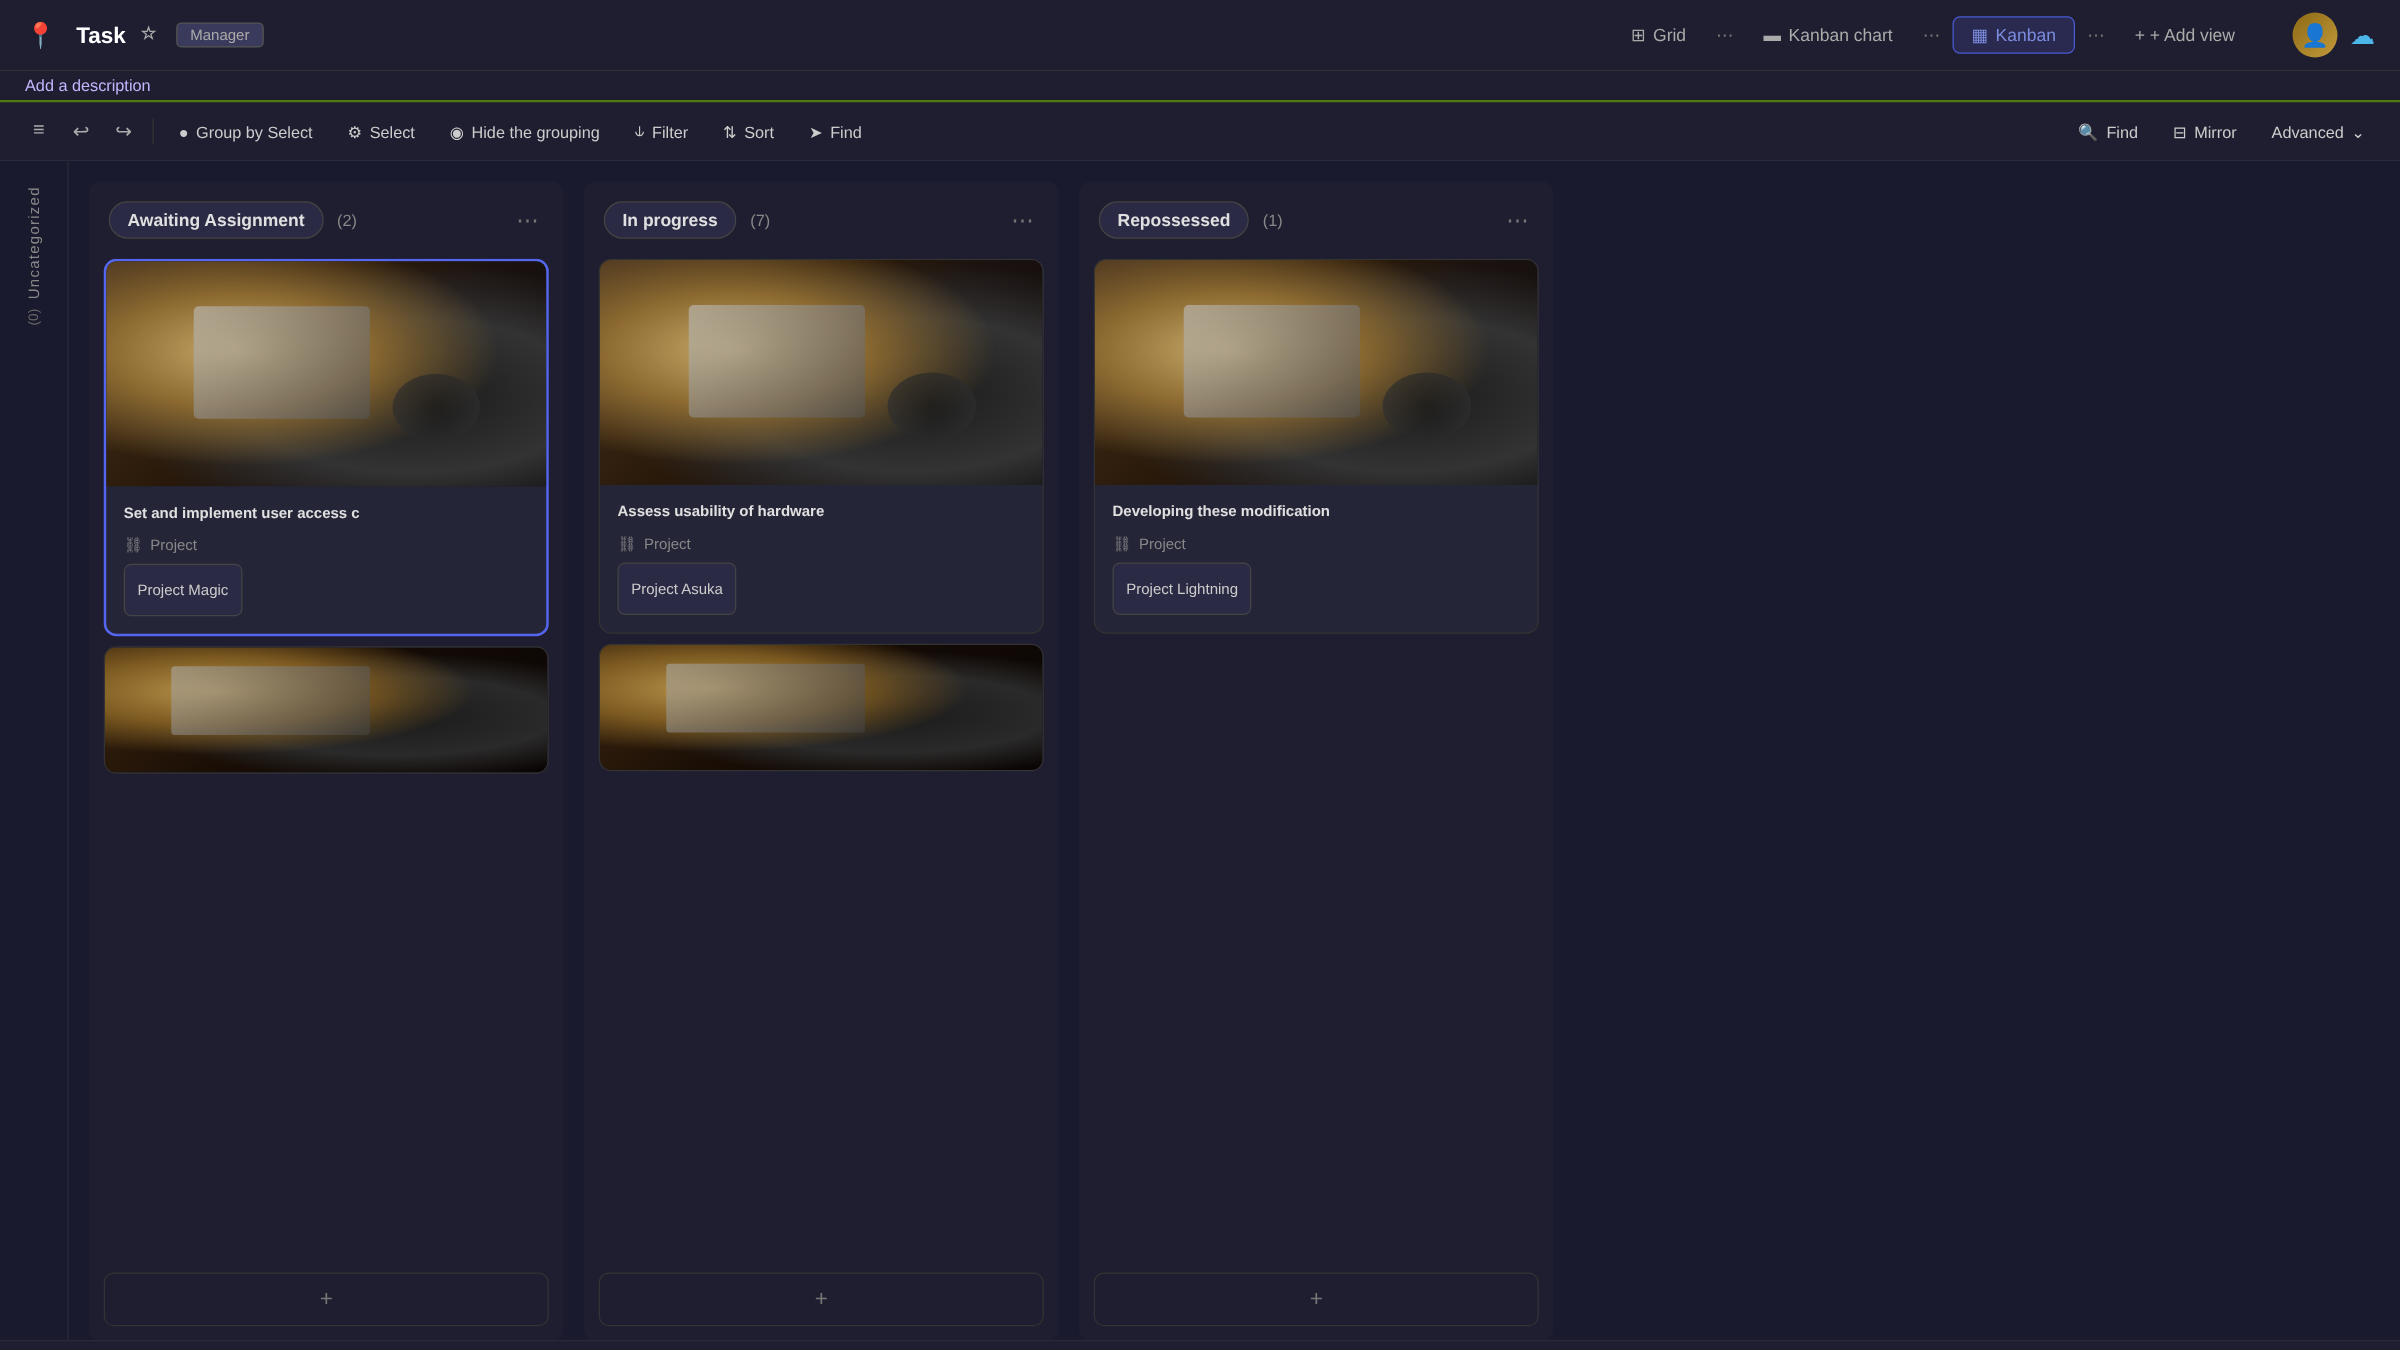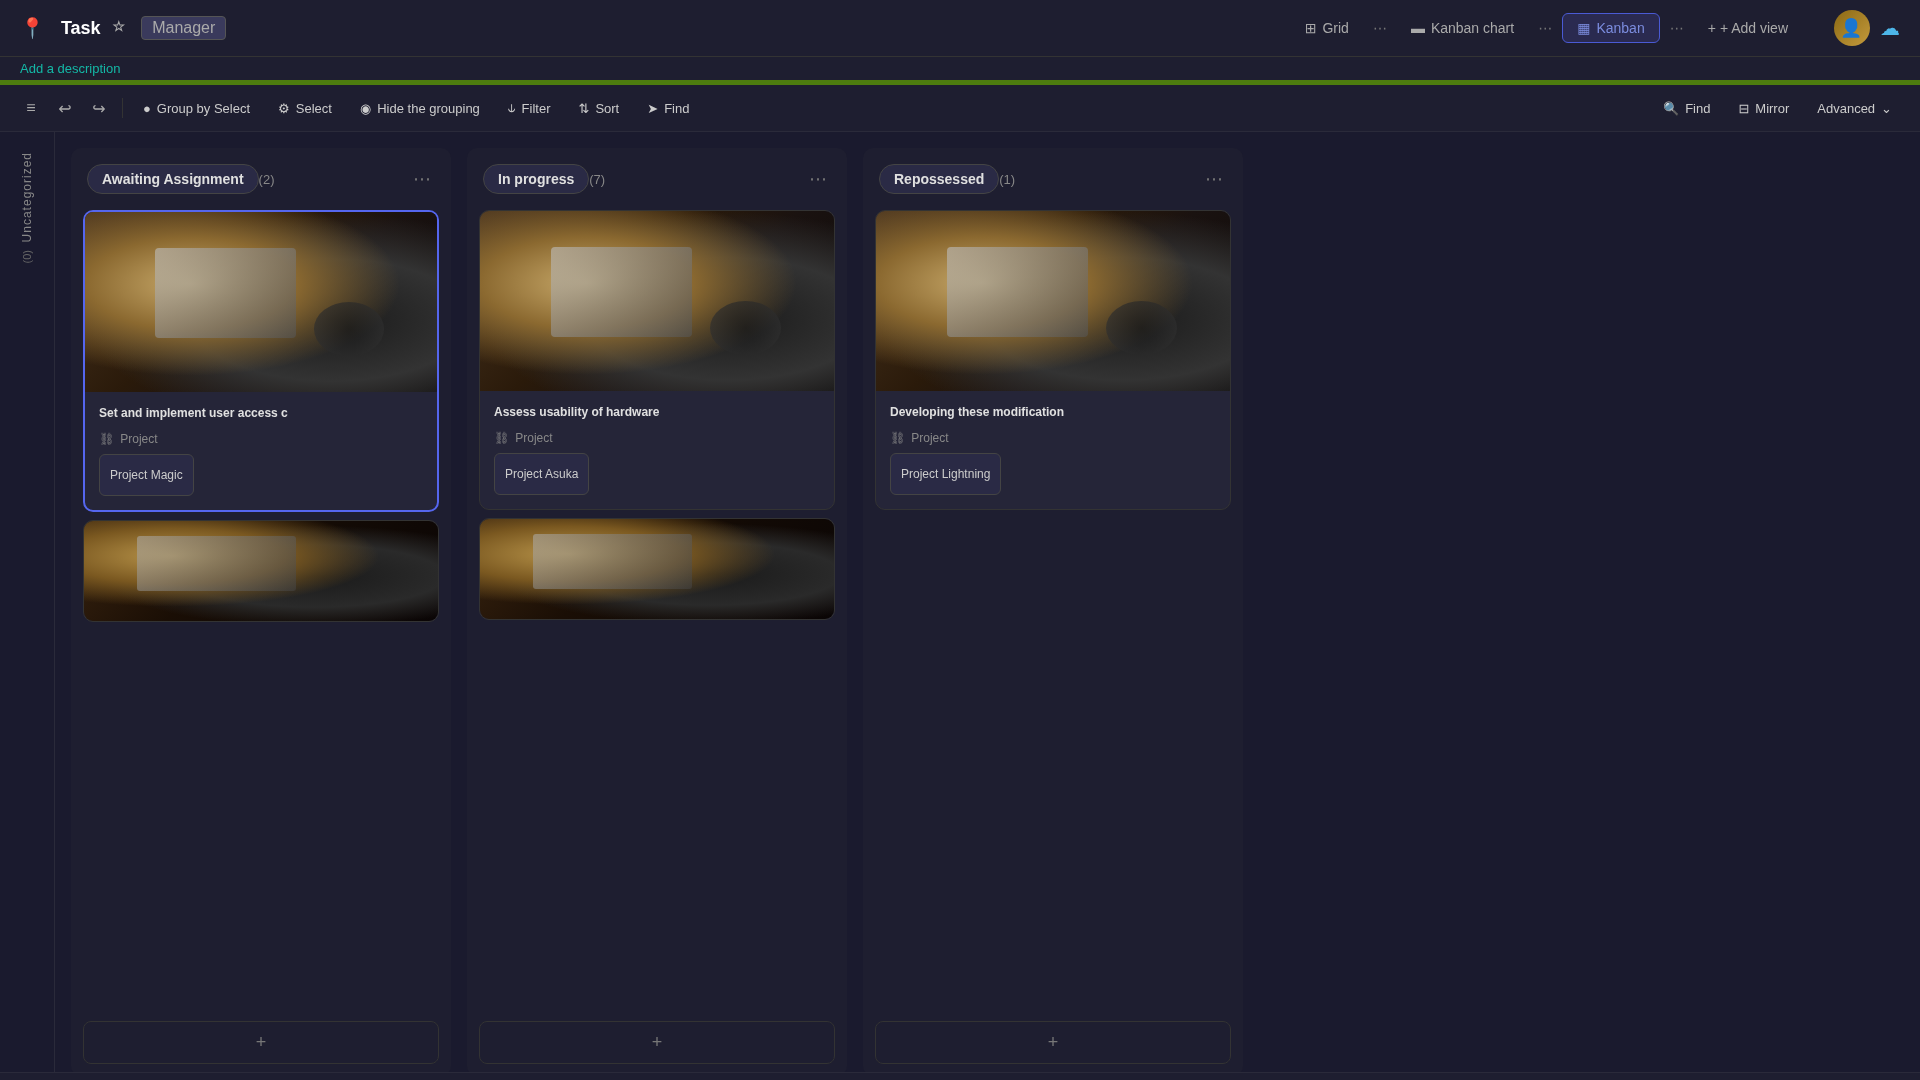--- a/index.html
+++ b/index.html
@@ -28,21 +28,21 @@
       font-size: 18px;
       font-weight: 600;
       color: #fff;
       display: flex;
       gap: 12px;
     }
     .star-icon { color: #aaa; font-size: 14px; }
     .manager-badge {
       background: #3a3a5c;
       color: #aaa;
-      font-size: 16px;
+      font-size: 12px;
       padding: 2px 10px;
       border-radius: 4px;
       border: 1px solid #555;
     }
     .view-tabs {
       display: flex;
       align-items: center;
       gap: 4px;
       margin-left: auto;
     }
@@ -104,23 +104,23 @@
     }
     .cloud-icon {
       font-size: 20px;
       color: #4db6e8;
     }
 
     
     .subtitle {
       padding: 4px 20px;
       font-size: 13px;
-      color: #14b8a6;
+      color: #c4b5fd;
       background: #1e1e30;
-      border-bottom: 5px solid #4d7c0f;
+      border-bottom: 2px solid #4d7c0f;
     }
 
     
     .toolbar {
       display: flex;
       align-items: center;
       padding: 8px 16px;
       background: #1e1e30;
       border-bottom: 1px solid #2a2a3a;
       gap: 4px;
@@ -224,21 +224,21 @@
     .kanban-column:last-child {
       min-width: 380px;
       flex: 1;
       justify-content: center;
     }
 
     .column-header {
       display: flex;
       align-items: center;
       padding: 16px;
-      gap: 0;
+      gap: 11px;
     }
     .column-title-badge {
       background: #2a2a45;
       border-radius: 20px;
       padding: 6px 14px;
       font-size: 14px;
       font-weight: 600;
       color: #e0e0e0;
       border: 1px solid #444;
     }

